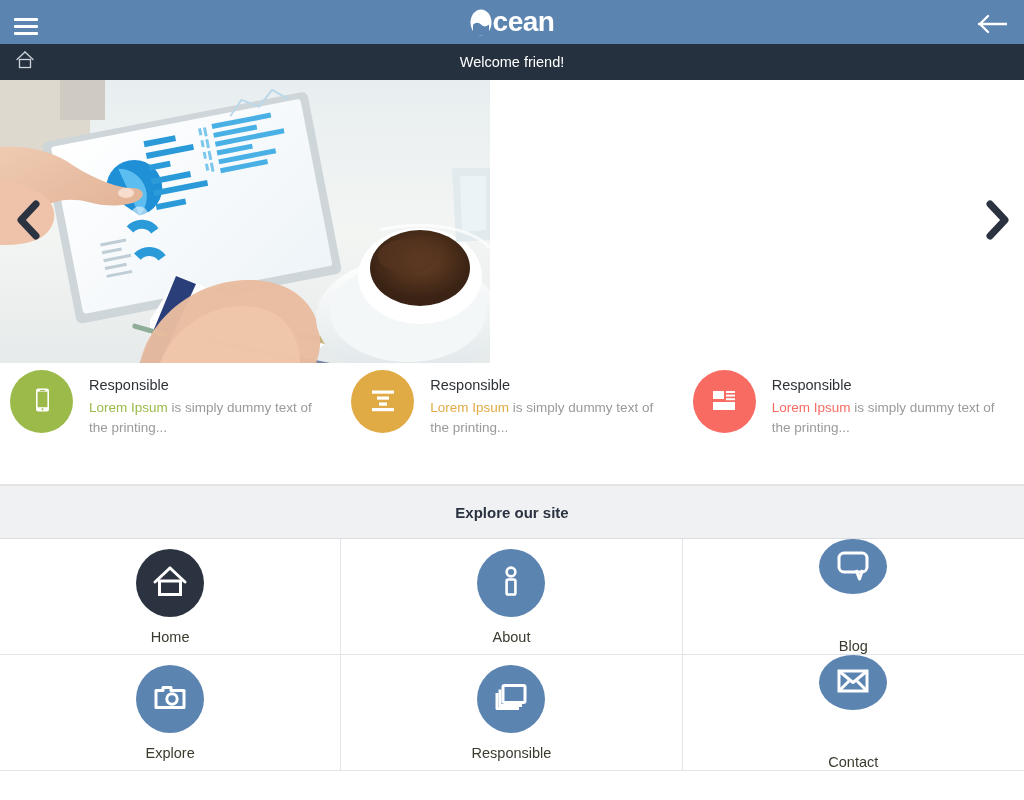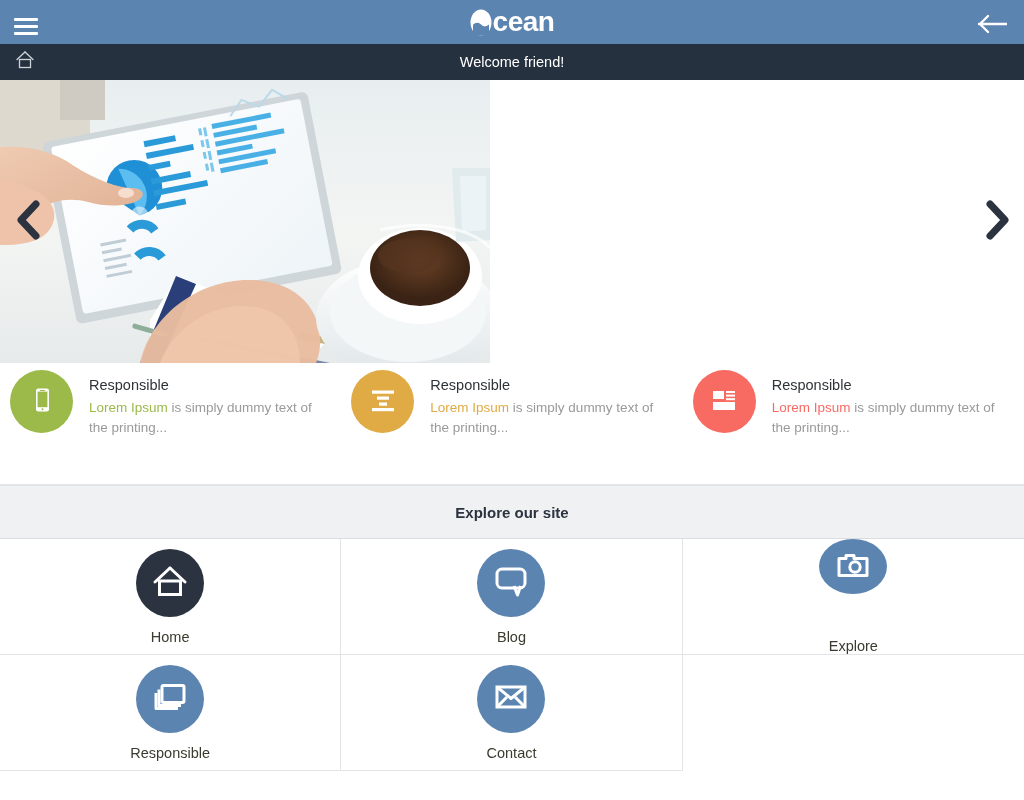--- a/index.html
+++ b/index.html
@@ -401,20 +401,31 @@
         <svg width="38" height="36" viewBox="0 0 38 36">
           <path d="M19 5 L34 19" stroke="#ffffff" stroke-width="3" fill="none" stroke-linecap="round"></path>
           <path d="M19 5 L4 19" stroke="#ffffff" stroke-width="3" fill="none" stroke-linecap="round"></path>
           <rect x="8.5" y="18" width="21" height="13.5" fill="none" stroke="#ffffff" stroke-width="3"></rect>
         </svg>
       </span>
     </div>
     <div class="grid-label">Home</div>
   </div>
 
+  <div class="grid-cell">
+    <div class="grid-icon" style="background:#5b84b1">
+      <span>
+        <svg width="34" height="36" viewBox="0 0 34 36">
+          <circle cx="17" cy="9" r="4.4" fill="none" stroke="#ffffff" stroke-width="2.6"></circle>
+          <rect x="12.6" y="16.5" width="8.8" height="15" rx="1.6" fill="none" stroke="#ffffff" stroke-width="2.6"></rect>
+        </svg>
+      </span>
+    </div>
+    <div class="grid-label">About</div>
+  </div>
 
   <div class="grid-cell">
     <div class="grid-icon" style="background:#5b84b1">
       <span>
         <svg width="38" height="34" viewBox="0 0 38 34">
           <rect x="5" y="5" width="28" height="19" rx="5" fill="none" stroke="#ffffff" stroke-width="3"></rect>
           <path d="M22 22 L25.5 31 L28.5 22" fill="none" stroke="#ffffff" stroke-width="3" stroke-linejoin="round"></path>
         </svg>
       </span>
     </div>

